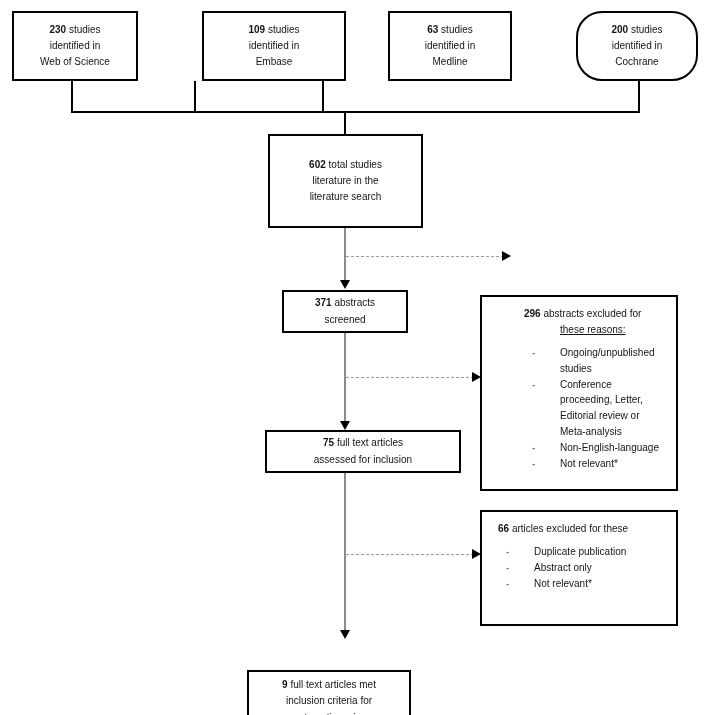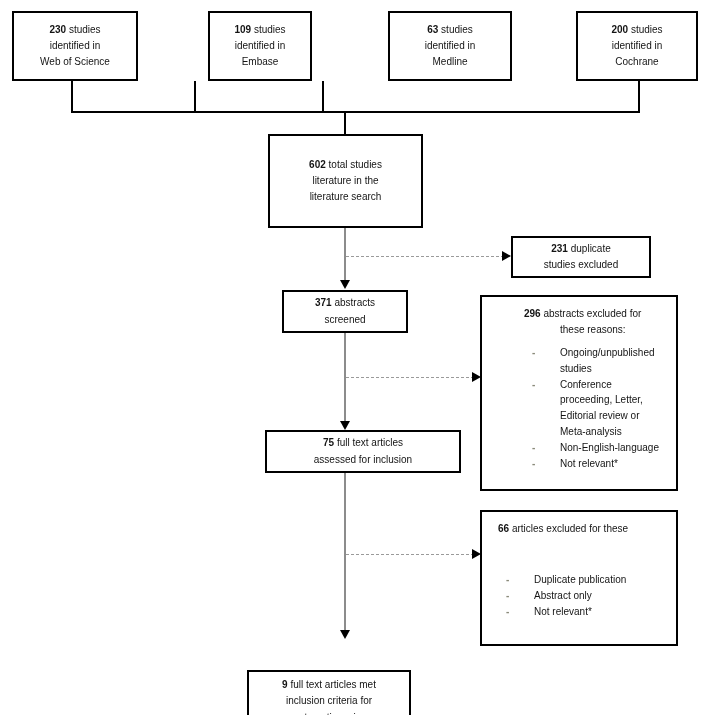--- a/index.html
+++ b/index.html
@@ -53,20 +53,21 @@
     display: block;
     text-align: left;
     padding-left: 6px;
     text-indent: 0;
     line-height: 1.6;
     margin-bottom: 7px;
   }
   .reason-head .second {
     display: block;
     padding-left: 36px;
+    text-decoration: underline;
   }
   .reason-list {
     list-style: none;
     margin: 0;
     padding: 0;
   }
   .reason-list li {
     position: relative;
     padding-left: 42px;
     line-height: 1.58;
@@ -125,33 +126,33 @@
 <body>
 
 <div id="diagram">
 
   <div class="box" style="left:12px; top:11px; width:126px; height:70px;">
     <span class="box-line"><span class="num">230</span> <span>studies</span></span>
     <span class="box-line">identified in</span>
     <span class="box-line">Web of Science</span>
   </div>
 
-  <div class="box" style="left:202px; top:11px; width:104px; height:70px;margin-left:6px;">
+  <div class="box" style="left:202px; top:11px; width:144px; height:70px;">
     <span class="box-line"><span class="num">109</span> <span>studies</span></span>
     <span class="box-line">identified in</span>
     <span class="box-line">Embase</span>
   </div>
 
   <div class="box" style="left:388px; top:11px; width:124px; height:70px;">
     <span class="box-line"><span class="num">63</span> <span>studies</span></span>
     <span class="box-line">identified in</span>
     <span class="box-line">Medline</span>
   </div>
 
-  <div class="box" style="left:576px; top:11px; width:122px; height:70px;">
+  <div class="box" style="left:576px; top:11px; width:122px; height:70px;border-radius:26px;">
     <span class="box-line"><span class="num">200</span> <span>studies</span></span>
     <span class="box-line">identified in</span>
     <span class="box-line">Cochrane</span>
   </div>
 
   <div class="vline vline-black" style="left:71px; top:81px; height:31px;"></div>
   <div class="vline vline-black" style="left:194px; top:81px; height:31px;"></div>
   <div class="vline vline-black" style="left:322px; top:81px; height:31px;"></div>
   <div class="vline vline-black" style="left:638px; top:81px; height:31px;"></div>
 
@@ -164,24 +165,20 @@
     <span class="box-line">literature in the</span>
     <span class="box-line">literature search</span>
   </div>
 
   <div class="vline" style="left:344px; top:228px; height:52px;"></div>
   <div class="arrowhead" style="left:339.5px; top:280px;"></div>
 
   <div class="dashline" style="left:346px; top:256px; width:158px;"></div>
   <div class="arrowhead-right" style="left:502px; top:251px;"></div>
 
-  <div class="box" style="left:511px; top:236px; width:140px; height:42px;">
-    <span class="box-line"><span class="num">231</span> <span>duplicate</span></span>
-    <span class="box-line">studies excluded</span>
-  </div>
 
   <div class="box" style="left:282px; top:290px; width:126px; height:43px;">
     <span class="box-line"><span class="num">371</span> <span>abstracts</span></span>
     <span class="box-line">screened</span>
   </div>
 
   <div class="vline" style="left:344px; top:333px; height:92px;"></div>
   <div class="arrowhead" style="left:339.5px; top:421px;"></div>
 
   <div class="dashline" style="left:346px; top:377px; width:128px;"></div>
@@ -205,21 +202,21 @@
     <span class="box-line"><span class="num">75</span> <span>full text articles</span></span>
     <span class="box-line">assessed for inclusion</span>
   </div>
 
   <div class="vline" style="left:344px; top:473px; height:162px;"></div>
   <div class="arrowhead" style="left:339.5px; top:630px;"></div>
 
   <div class="dashline" style="left:346px; top:554px; width:128px;"></div>
   <div class="arrowhead-right" style="left:472px; top:549px;"></div>
 
-  <div class="box reason-box" style="left:480px; top:510px; width:198px; height:136px;gap:28px;">
+  <div class="box reason-box" style="left:480px; top:510px; width:198px; height:116px;">
     <span class="reason-head">
       <span class="num">66</span>
       <span>articles excluded for these</span>
     </span>
     <ul class="reason-list">
       <li><span class="dash">-</span><span>Duplicate publication</span></li>
       <li><span class="dash">-</span><span>Abstract only</span></li>
       <li><span class="dash">-</span><span>Not relevant*</span></li>
     </ul>
   </div>

